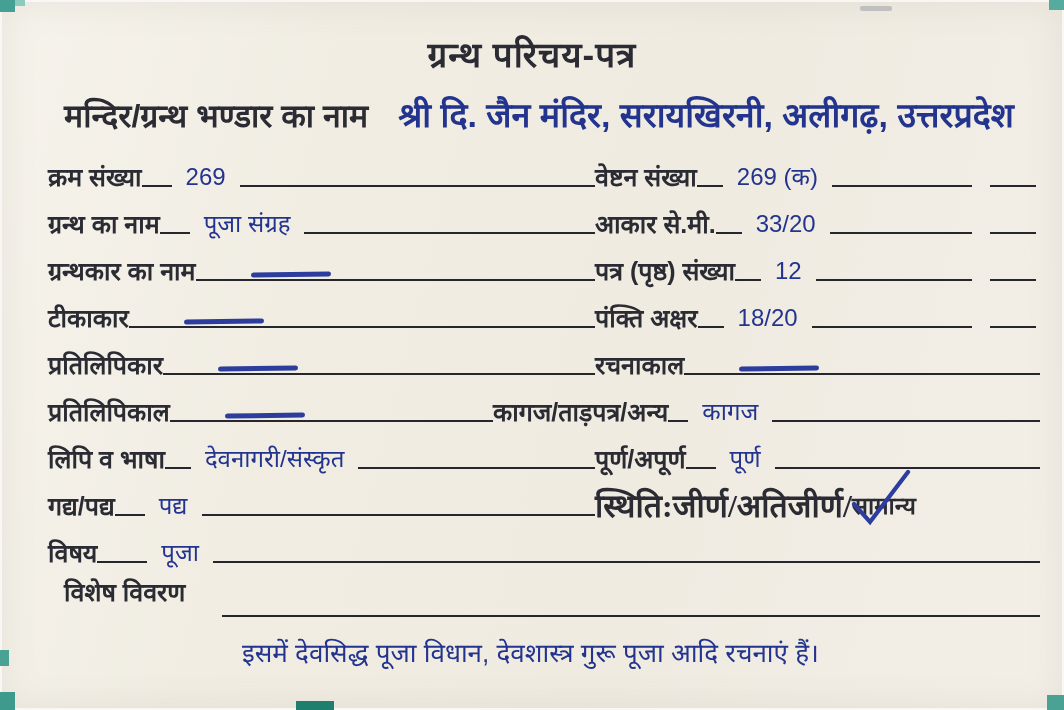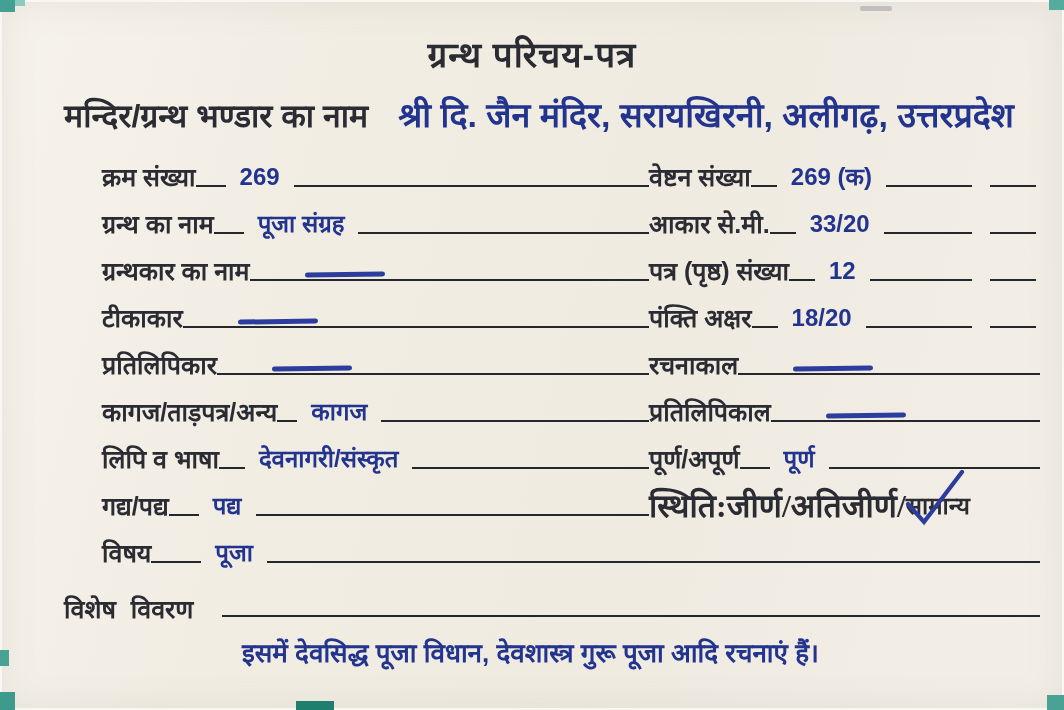--- a/index.html
+++ b/index.html
@@ -16,42 +16,42 @@
   .pen{color:#23348f;}
   .title{
     text-align:center;margin-top:30px;font-size:35px;font-weight:700;
     color:#2b2b33;letter-spacing:1px;
   }
   .temple-row{
     display:flex;align-items:baseline;margin:16px 24px 0 64px;white-space:nowrap;
   }
   .temple-row .lbl{font-size:32px;font-weight:700;color:#2b2b33;}
   .temple-row .val{font-size:34px;font-weight:700;color:#23348f;margin-left:30px;}
-  .rows{margin:14px 24px 0 102px;text-align:center;}
+  .rows{margin:14px 24px 0 48px;text-align:center;}
   .row{display:flex;height:47px;}
   .cell{display:flex;align-items:flex-end;min-width:0;}
   .cell.left{width:547px;flex:none;padding-right:0;}
   .cell.right{flex:1;}
   .lbl{font-size:25px;font-weight:600;color:#2b2b33;line-height:44px;white-space:nowrap;}
-  .val{font-size:24px;font-weight:700;color:#23348f;line-height:44px;white-space:nowrap;margin:0 14px;}
+  .val{font-size:24px;font-weight:400;color:#23348f;line-height:44px;white-space:nowrap;margin:0 14px;}
   .rule{border-bottom:2.6px solid #26262e;margin-bottom:12px;}
   .rule.grow{flex:1;position:relative;min-width:10px;}
   .rule.w20{width:20px;} .rule.w26{width:26px;} .rule.w30{width:30px;} .rule.w50{width:50px;}
   .rule.end{width:46px;flex:none;margin-left:18px;margin-right:4px;}
   .pen-dash{
     position:absolute;left:55px;bottom:3px;width:80px;height:4.5px;
     background:#2c3d9e;border-radius:3px;transform:rotate(-0.9deg);
   }
   .status-prefix{font-size:32px;font-weight:600;color:#2b2b33;line-height:44px;white-space:nowrap;font-family:Liberation Serif, serif;}
   .status-checked{
     position:relative;font-size:24px;font-weight:600;color:#2b2b33;line-height:44px;white-space:nowrap;
   }
   .status-checked svg{position:absolute;left:-6px;top:-18px;pointer-events:none;}
   .details-row{position:relative;height:80px;margin:0 24px 0 64px;}
-  .details-row .lbl{position:absolute;left:0;top:20px;line-height:34px;font-family:Liberation Mono, monospace;}
+  .details-row .lbl{position:absolute;left:0;top:0;line-height:34px;}
   .details-row .rule-line{position:absolute;left:158px;right:0;top:40px;border-top:2.6px solid #26262e;}
   .details-row .val{position:absolute;left:162px;top:44px;font-size:26px;line-height:36px;margin:16px;}
   
   .art{position:absolute;}
   .art1{left:0;top:0;width:15px;height:12px;background:#43a092;}
   .art2{left:15px;top:0;width:10px;height:6px;background:#8ccabd;}
   .art3{left:1049px;top:0;width:15px;height:10px;background:#55ab9d;}
   .art4{left:860px;top:6px;width:32px;height:5px;background:#9aa0a6;opacity:.55;border-radius:2px;}
   .art5{left:0;top:650px;width:9px;height:16px;background:#4aa294;}
   .art6{left:0;top:692px;width:15px;height:18px;background:#3d9a8c;}
@@ -145,31 +145,31 @@
       </div>
       <div class="cell right">
         <span class="lbl">रचनाकाल</span>
         <span class="rule grow">
             <span class="pen-dash"></span>
           </span>
       </div>
     </div>
 
     <div class="row">
+      <div class="cell right">
+        <span class="lbl">प्रतिलिपिकाल</span>
+        <span class="rule grow">
+            <span class="pen-dash"></span>
+          </span>
+      </div>
       <div class="cell left">
         <span class="lbl">कागज/ताड़पत्र/अन्य</span>
         <span class="rule w20"></span>
         <span class="val">कागज</span>
         <span class="rule grow"></span>
-      </div>
-      <div class="cell right">
-        <span class="lbl">प्रतिलिपिकाल</span>
-        <span class="rule grow">
-            <span class="pen-dash"></span>
-          </span>
       </div>
     </div>
 
     <div class="row">
       <div class="cell left">
         <span class="lbl">लिपि व भाषा</span>
         <span class="rule w26"></span>
         <span class="val">देवनागरी/संस्कृत</span>
         <span class="rule grow"></span>
       </div>

